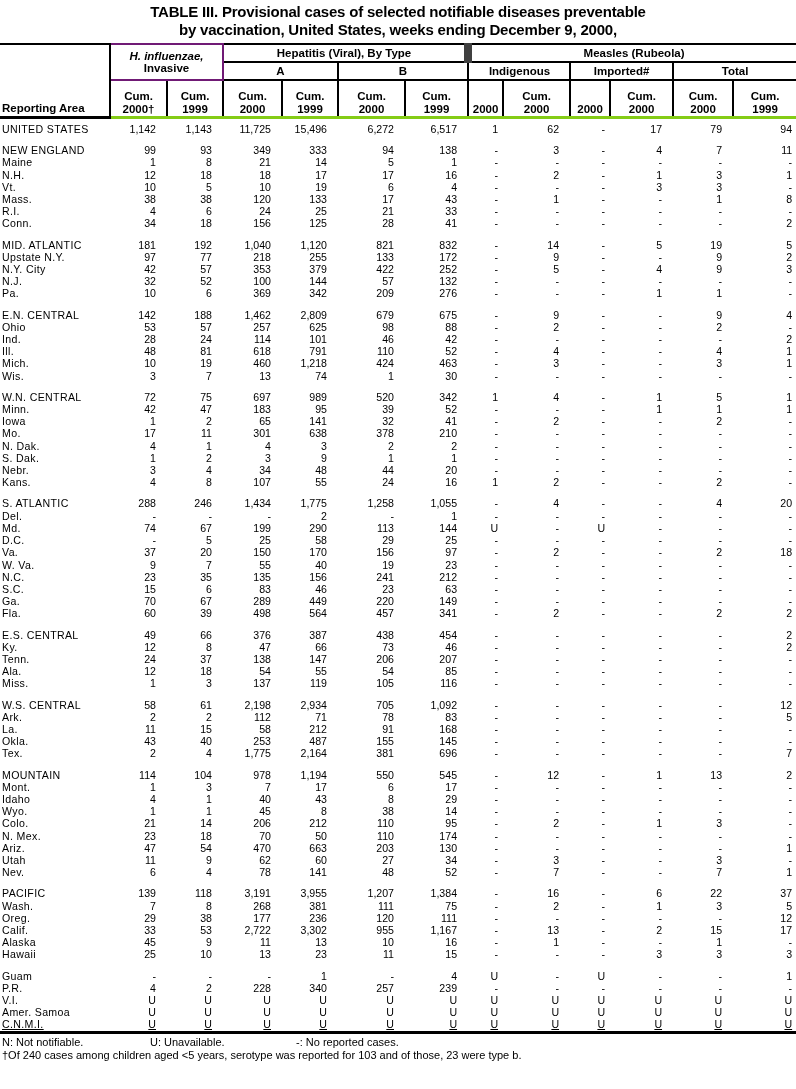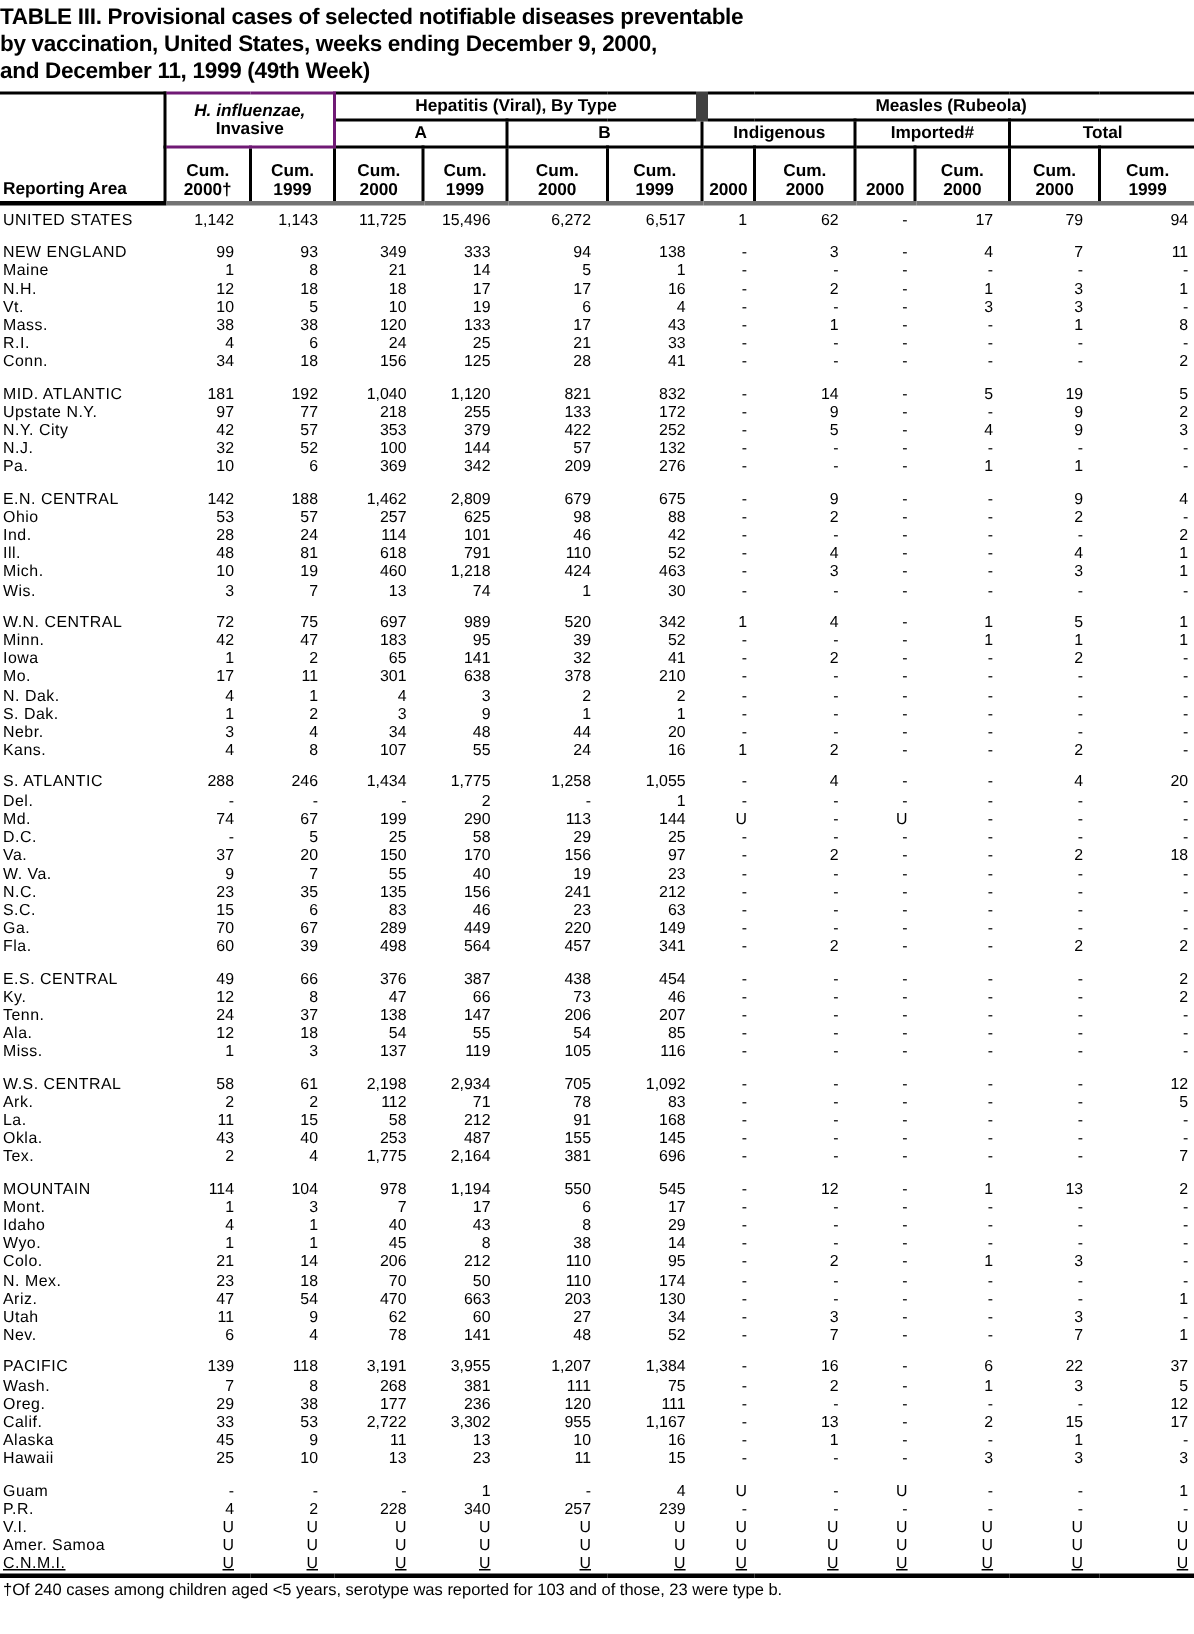--- a/index.html
+++ b/index.html
@@ -1,32 +1,32 @@
 <!DOCTYPE html>
 <html><head>
 <meta charset="utf-8">
 <style>
   html,body { margin:0; padding:0; background:#fff; color:#000; }
   body { width:796px; font-family:"Liberation Sans", sans-serif; }
   .page { width:796px; }
-  .title { text-align:left; font-weight:bold; font-size:15px; line-height:18px; padding-top:3px; letter-spacing:-0.2px; }
+  .title { text-align:center; font-weight:bold; font-size:15px; line-height:18px; padding-top:3px; letter-spacing:-0.2px; }
   table { border-collapse:collapse; table-layout:fixed; width:796px; margin-top:4px; }
   th, td { padding:0; }
   thead th { font-weight:bold; font-size:11.5px; line-height:12px; }
   th.ra { text-align:left; vertical-align:bottom; padding:0 0 2px 2px;
           border-top:2px solid #000; border-right:2px solid #000; border-bottom:3px solid #000;margin-top:28px; }
   th.grp-hflu { border:2px solid #701a75; vertical-align:middle; height:34px; }
   th.grp-hflu .sci { font-style:italic; }
   th.grp-hep { border-top:2px solid #000; border-left:2px solid #000; border-right:2px solid #000; border-bottom:2px solid #000; height:16px; }
   th.grp-measles { border-top:2px solid #000; border-left:8px solid #404040; border-bottom:2px solid #000; height:16px; }
   th.sub2 { border-left:2px solid #000; border-right:2px solid #000; border-bottom:2px solid #000; height:16px; }
   th.sub2.noleft { border-left:none; }
   th.sub2.noright { border-right:none; }
   th.sub2.indig { text-align:center; padding-left:1px; }
-  th.sub { border-left:2px solid #000; border-right:2px solid #000; border-bottom:3px solid #737373;
+  th.sub { border-left:2px solid #000; border-right:2px solid #000; border-bottom:3px solid #84cc16;
            white-space:pre-line; vertical-align:bottom; text-align:center; padding-bottom:1px; height:34px; line-height:12.5px; }
   th.sub.noright { border-right:none; }
   tbody td { font-size:10.6px; line-height:12.2px; }
   td.area { text-align:left; padding-left:2px; letter-spacing:0.35px; white-space:nowrap; }
   td.num  { text-align:right; padding-right:11px; }
   tbody tr td:nth-child(8), tbody tr td:nth-child(10) { padding-right:5px; }
   tbody tr td:nth-child(13) { padding-right:4px; }
   tbody tr:first-child td { padding-top:4px; }
   tr.spacer td { height:9px; }
   tbody tr:last-child td { border-bottom:3px solid #000;text-decoration:underline; }
@@ -34,21 +34,20 @@
   .fn-seg1 { display:inline-block; width:148px; }
   .fn-seg2 { display:inline-block; width:146px; }
 </style>
 </head>
 <body>
 
 <div class="page">
   <div class="title">
     <div>TABLE III. Provisional cases of selected notifiable diseases preventable</div>
     <div>by vaccination, United States, weeks ending December 9, 2000,</div>
-    <div>and December 11, 1999 (49th Week)</div>
   </div>
 
   <table>
     <colgroup>
       <col style="width:110px">
         <col style="width:57px">
         <col style="width:56px">
       <col style="width:59px">
         <col style="width:56px">
         <col style="width:67px">
@@ -1135,15 +1134,18 @@
           <td class="num">U</td>
           <td class="num">U</td>
           <td class="num">U</td>
           <td class="num">U</td>
           <td class="num">U</td>
         </tr>
       </tbody>
   </table>
 
   <div class="footnotes">
+    <div>
+      <span class="fn-seg1">N: Not notifiable.</span><span class="fn-seg2">U: Unavailable.</span><span>-: No reported cases.</span>
+    </div>
     <div>†Of 240 cases among children aged &lt;5 years, serotype was reported for 103 and of those, 23 were type b.</div>
   </div>
 </div>
 
 </body></html>

